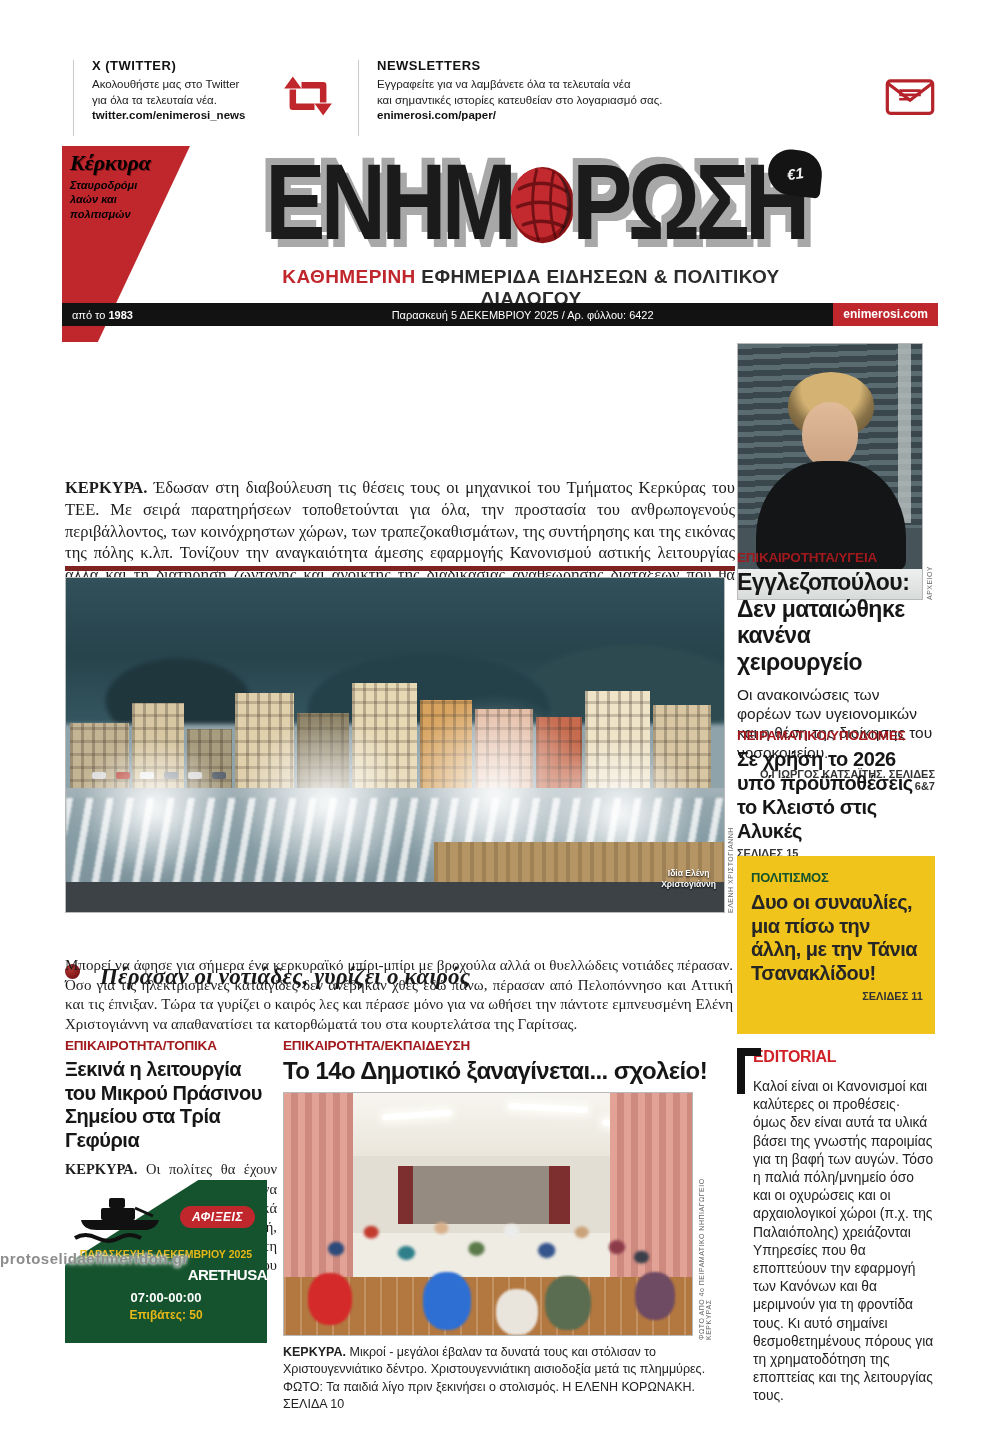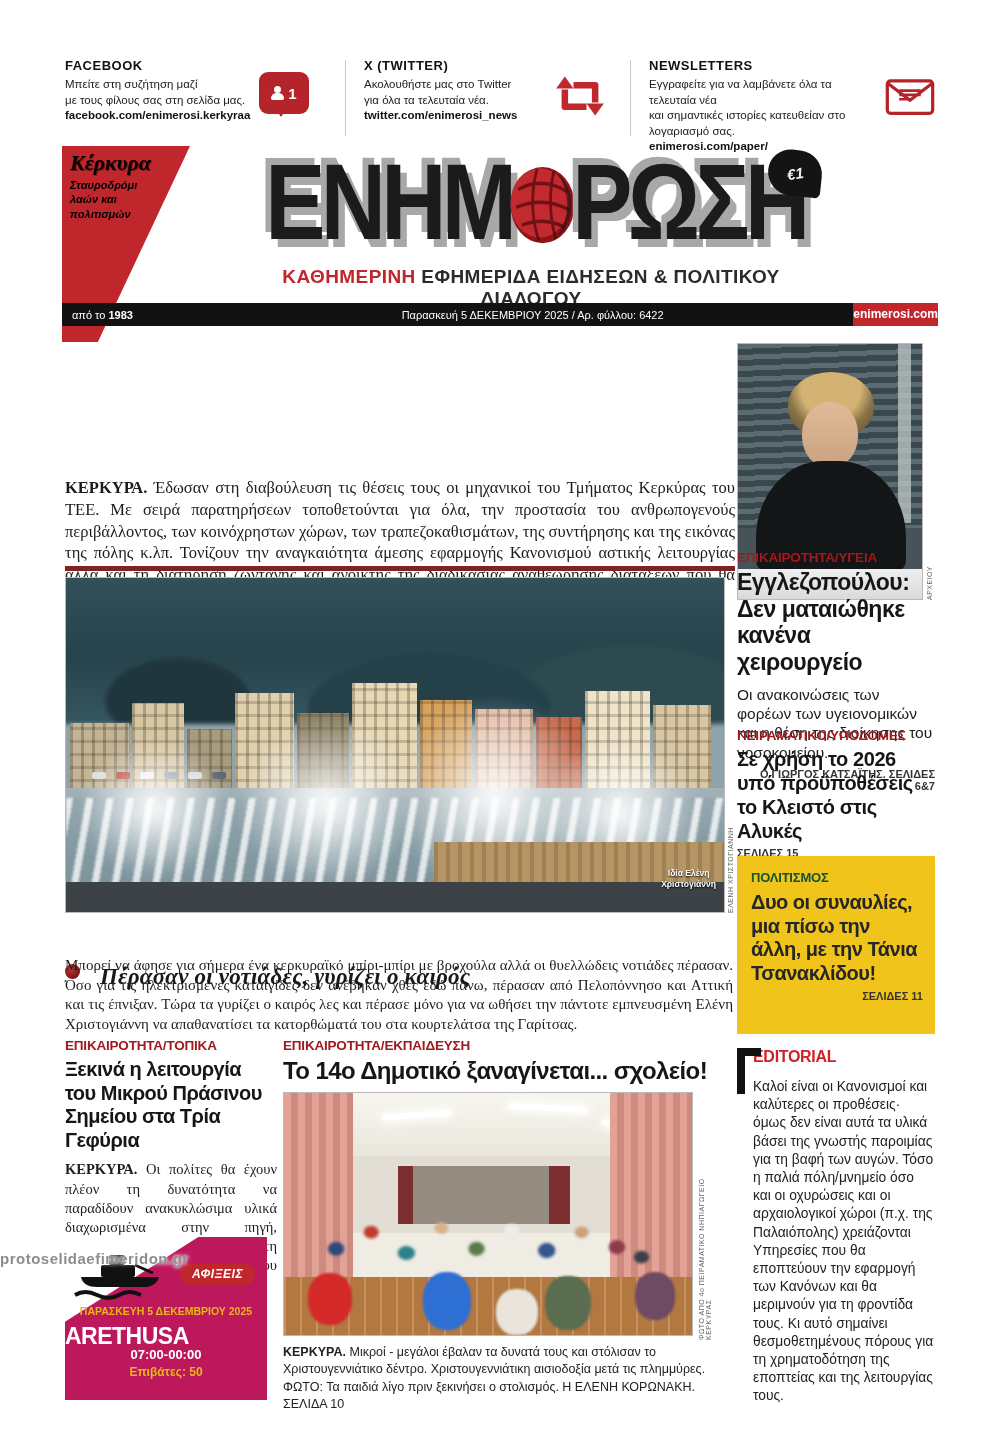--- a/index.html
+++ b/index.html
@@ -43,21 +43,21 @@
   .price-badge span { color:#efefef; font-style:italic; font-weight:700; font-size:15px; transform:rotate(-14deg); }
   .subtitle { position:absolute; left:248px; top:266px; width:566px; text-align:center; z-index:2;
               font-size:19px; font-weight:800; letter-spacing:.4px; color:#2b2b2b; }
   .subtitle .hl { color:#c0272d; }
 
   .black-bar { position:absolute; left:62px; top:303px; width:876px; height:23px; background:#121212; z-index:2;
                display:flex; align-items:center; color:#fff; font-size:11px; }
   .black-bar .since { padding-left:10px; width:150px; }
   .black-bar .since b { font-weight:800; }
   .black-bar .date { flex:1; text-align:center; font-weight:400; }
-  .black-bar .site { background:#c0272d; height:23px; line-height:23px; padding:0 0; font-weight:700; font-size:12px; }
+  .black-bar .site { background:#c0272d; height:23px; line-height:23px; padding:0 10px; font-weight:700; font-size:12px; }
 
   
   .lead-headline { position:absolute; left:64px; top:332px; width:674px; font-size:48px; line-height:1.08;
                    font-weight:800; letter-spacing:-2px; color:#121212; white-space:pre-line; }
   .lede { position:absolute; left:65px; top:477px; width:670px; font-family:"Liberation Serif", serif;
           font-size:16.5px; line-height:1.32; text-align:justify; color:#1c1c1c; }
   .lede .dateline { font-weight:700; }
   .lede .pages { font-size:11px; font-weight:700; color:#444; letter-spacing:.3px; }
   .red-rule { position:absolute; left:65px; top:566px; width:670px; height:5px; background:#7e2222; }
 
@@ -173,50 +173,40 @@
   .culture .pages { display:block; text-align:right; margin-top:5px; font-size:11px; font-weight:700; color:#333; }
 
   .editorial { position:absolute; left:737px; top:1048px; width:198px; }
   .ed-bracket-tl { position:absolute; left:0; top:0; width:24px; height:46px; border-left:8px solid #111; border-top:8px solid #111; }
   .editorial .inner { padding-left:16px; }
   .editorial .kicker { color:#d02028; font-size:16px; font-weight:900; letter-spacing:-.3px; }
   .editorial .story-h { font-size:26px; line-height:1.12; white-space:pre-line; margin-top:5px; }
   .editorial .body { margin-top:12px; font-size:13.8px; line-height:1.32; color:#222; }
 
   
-  .ferry { position:absolute; left:65px; top:1237px; width:202px; height:163px; background:#be185d; overflow:hidden; }
+  .ferry { position:absolute; left:65px; top:1180px; width:202px; height:163px; background:#14532d; overflow:hidden; }
   .ferry-white { position:absolute; inset:0; background:#fff; clip-path:polygon(0 0,66% 0,0 52%); }
   .afixeis { position:absolute; right:12px; top:26px; background:#c0272d; color:#fff; font-weight:800; font-style:italic;
              font-size:12px; padding:4px 12px; border-radius:13px; letter-spacing:.5px; }
   .ferry-date { position:absolute; left:0; right:0; top:68px; text-align:center; color:#e8b718; font-weight:800; font-size:10.5px; }
-  .ferry-name { position:absolute; left:0; right:0; top:86px; text-align:left; color:#fff; font-weight:900;
-                font-size:23px; letter-spacing:-.5px; }
+  .ferry-name { position:absolute; left:0; right:0; top:86px; text-align:right; color:#fff; font-weight:900;
+                font-size:15px; letter-spacing:-.5px; }
   .ferry-hours { position:absolute; left:0; right:0; top:110px; text-align:center; color:#fff; font-weight:800; font-size:13px; }
   .ferry-pass { position:absolute; left:0; right:0; top:128px; text-align:center; color:#e8b718; font-weight:800; font-size:12px; }
   .ship { position:absolute; left:8px; top:6px; }
 
   .watermark { position:absolute; left:0px; top:1250px; z-index:5; color:#8d8d8d; font-weight:800; font-size:15px;
                letter-spacing:.5px; text-shadow:0 0 3px #fff, 0 0 5px #fff; }
 </style>
 </head>
 <body>
 
 <div class="page">
 
   <div class="social-bar">
-    <div class="social-col" style="width:272px;">
-      <h4>FACEBOOK</h4>
-      <p><span>Μπείτε στη συζήτηση μαζί</span><br>
-         <span>με τους φίλους σας στη σελίδα μας.</span><br>
-         <span class="url">facebook.com/enimerosi.kerkyraa</span></p>
-      <div class="fb-badge">
-        <div class="person"></div>
-        <span class="num">1</span>
-      </div>
-    </div>
     <div class="sdiv"></div>
     <div class="social-col" style="width:190px;">
       <h4>X (TWITTER)</h4>
       <p><span>Ακολουθήστε μας στο Twitter</span><br>
          <span>για όλα τα τελευταία νέα.</span><br>
          <span class="url">twitter.com/enimerosi_news</span></p>
     </div>
     <svg width="52" height="52" viewBox="0 0 48 48" style="margin:12px 16px 0 0;">
       <path d="M10 18 L10 34 L30 34" fill="none" stroke="#c0272d" stroke-width="6" stroke-linejoin="round"></path>
       <polygon points="10,6 2,17 18,17" fill="#c0272d"></polygon>

